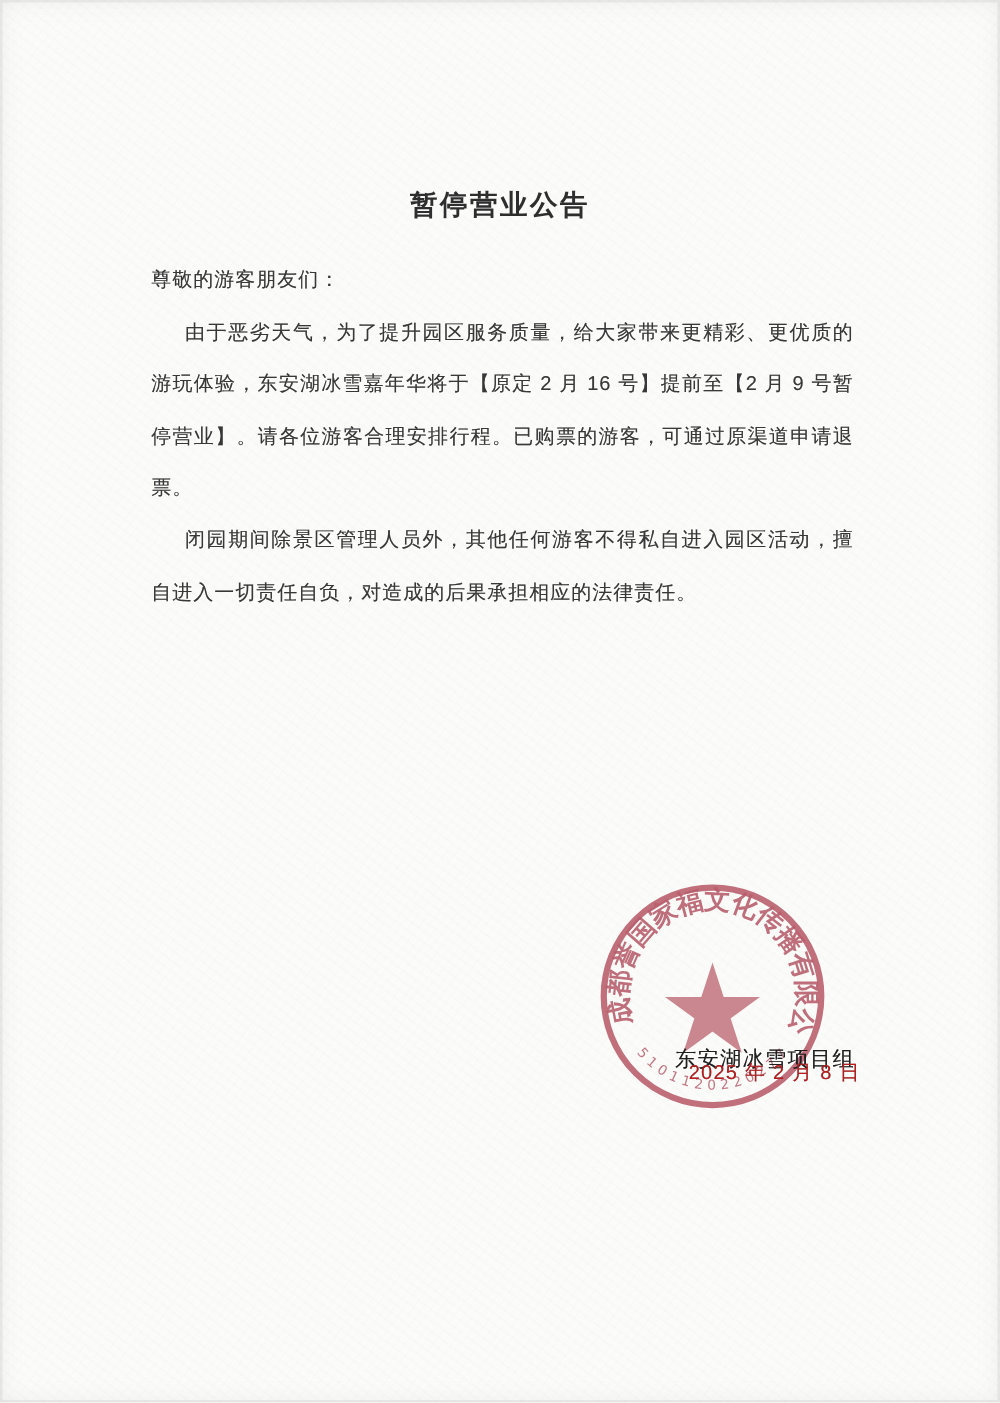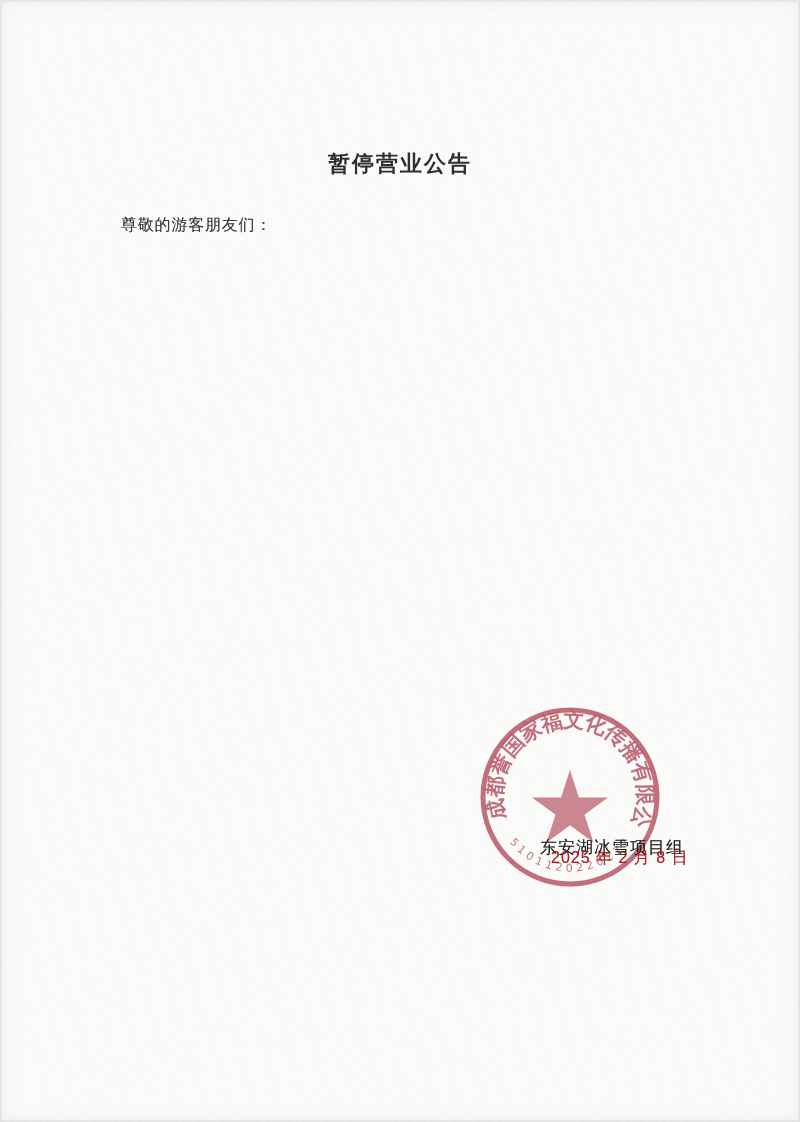--- a/index.html
+++ b/index.html
@@ -94,20 +94,22 @@
 </style>
 </head>
 <body>
 
 <div class="page-frame"></div>
 
 <h1 class="title">暂停营业公告</h1>
 
 <div class="doc-body">
   <p class="salutation">尊敬的游客朋友们：</p>
+  <p class="para">由于恶劣天气，为了提升园区服务质量，给大家带来更精彩、更优质的游玩体验，东安湖冰雪嘉年华将于【原定 2 月 16 号】提前至【2 月 9 号暂停营业】。请各位游客合理安排行程。已购票的游客，可通过原渠道申请退票。</p>
+  <p class="para">闭园期间除景区管理人员外，其他任何游客不得私自进入园区活动，擅自进入一切责任自负，对造成的后果承担相应的法律责任。</p>
 </div>
 
 <svg class="seal" viewBox="0 0 200 200" xmlns="http://www.w3.org/2000/svg" aria-hidden="true">
   <defs>
     <path id="arcTop" d="M 36 120 A 68 68 0 1 1 164 120" fill="none"></path>
     <path id="arcBottom" d="M 37 141 A 77 77 0 0 0 163 141" fill="none"></path>
   </defs>
   <circle cx="100" cy="99" r="87" fill="none" stroke="#b04a5a" stroke-width="5" opacity="0.9"></circle>
   <polygon points="100,72 123.5,144.4 62,99.6 138,99.6 76.5,144.4" fill="#b5525f" fill-rule="nonzero" opacity="0.78"></polygon>
   <text class="seal-arc-text" font-size="21" opacity="0.9">

